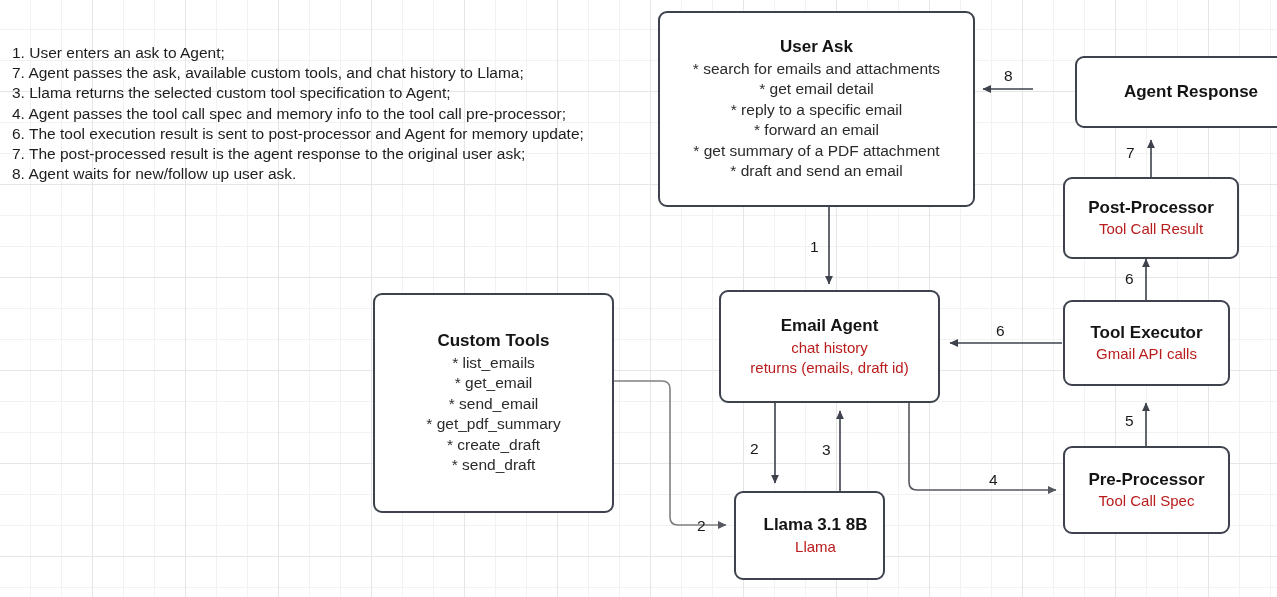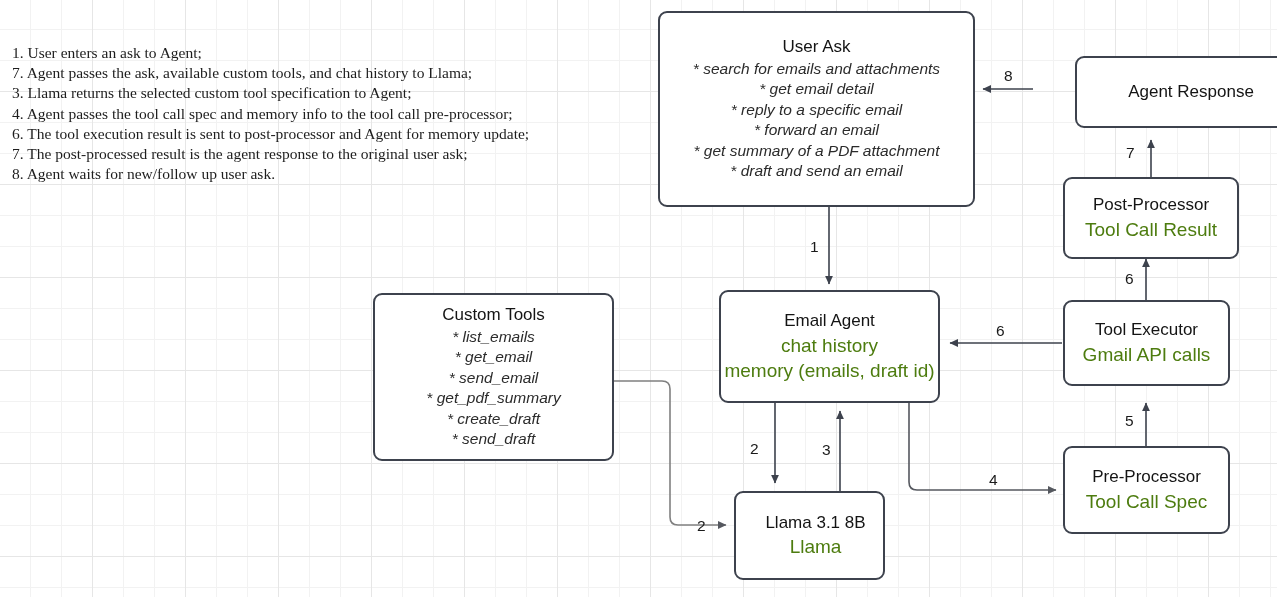--- a/index.html
+++ b/index.html
@@ -42,53 +42,52 @@
     background: #ffffff;
     display: flex;
     flex-direction: column;
     align-items: center;
     justify-content: center;
     text-align: center;
     color: #1a1a1a;
     line-height: 1.32;
   }
   .node-title {
-    font-weight: normal;
+    font-weight: bold;
     font-size: 17px;
     color: #141414;
     white-space: nowrap;
   }
   .node-sub {
-    font-size: 19px;
-    color: #4d7c0f;
+    font-size: 15px;
+    color: #b91c1c;
     white-space: nowrap;
   }
   .node-list {
     font-size: 15.5px;
     color: #2b2b2b;
-    font-style: italic;
   }
   .node-list div { white-space: nowrap; }
 
   .edge-label {
     position: absolute;
     font-size: 15.5px;
     color: #1a1a1a;
     font-family: "Liberation Sans", sans-serif;
     white-space: nowrap;
   }
 
   #legend {
     position: absolute;
     left: 12px;
     top: 43px;
     font-size: 15.5px;
     color: #1d1d1d;
     line-height: 20.2px;
-    font-family: Liberation Serif, serif;
+    font-family: Liberation Sans, sans-serif;
   }
   #legend div { white-space: nowrap; }
 </style>
 </head>
 <body>
 
 <div id="canvas">
 
   <svg id="edge-layer" width="1277" height="597" viewBox="0 0 1277 597">
     <defs>
@@ -189,24 +188,24 @@
   </div>
 
   <div class="node" style="left:1063px; top:446px; width:167px; height:88px;">
     <div class="node-title">Pre-Processor</div>
     <div class="node-sub">Tool Call Spec</div>
   </div>
 
   <div class="node" style="left:719px; top:290px; width:221px; height:113px;">
     <div class="node-title">Email Agent</div>
     <div class="node-sub">chat history</div>
-    <div class="node-sub">memory (emails, draft id)</div>
-  </div>
-
-  <div class="node" style="left:373px; top:293px; width:241px; height:168px;">
+    <div class="node-sub">returns (emails, draft id)</div>
+  </div>
+
+  <div class="node" style="left:373px; top:293px; width:241px; height:220px;">
     <div class="node-title">Custom Tools</div>
     <div class="node-list">
       <div>* list_emails</div>
       <div>* get_email</div>
       <div>* send_email</div>
       <div>* get_pdf_summary</div>
       <div>* create_draft</div>
       <div>* send_draft</div>
     </div>
   </div>

